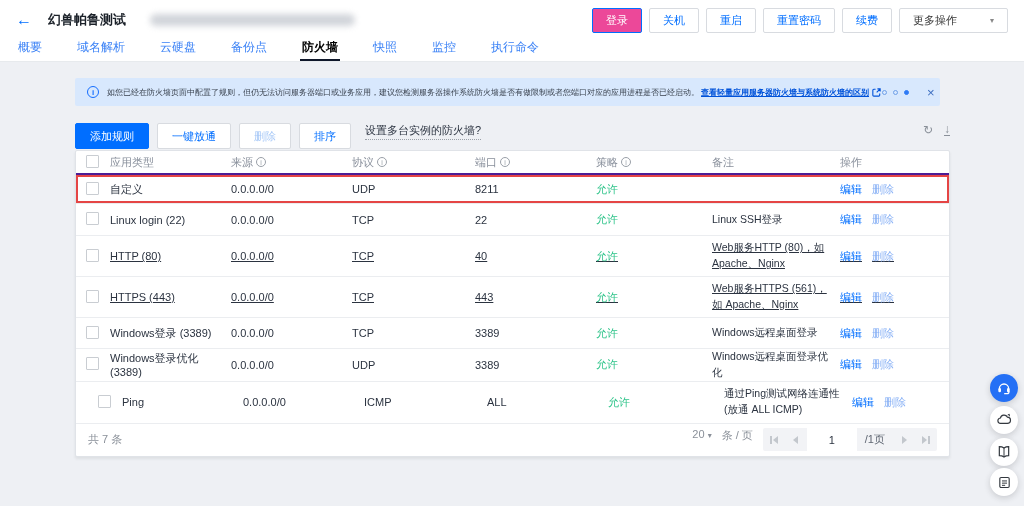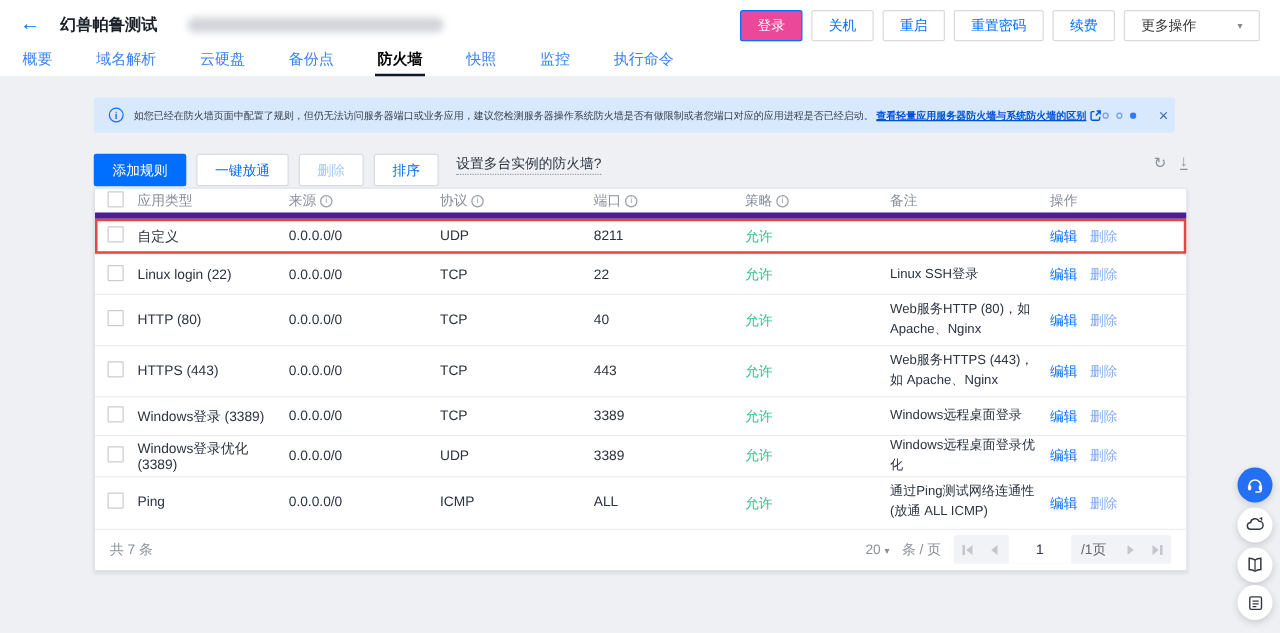--- a/index.html
+++ b/index.html
@@ -55,39 +55,39 @@
     padding-bottom:1px; cursor:pointer; }
   .tool-icons { margin-left:auto; display:flex; gap:11px; align-items:center; color:#8a9099; }
   .ico { font-size:12px; cursor:pointer; line-height:1; }
   .ico.dl { border-bottom:1.5px solid #8a9099; padding-bottom:0px; }
 
   
   .card { position:absolute; left:75px; top:88px; width:875px; background:#fff;
     border:1px solid #e0e3e8; border-radius:2px; box-shadow:0 2px 3px rgba(31,35,41,.08); }
   .grid { display:grid; grid-template-columns:34px 121px 121px 123px 121px 116px 128px 1fr;
     align-items:center; }
-  .thead { height:24px; border-bottom:5px solid #4c1d95; color:#888f9b; font-size:11px; }
+  .thead { height:24px; border-bottom:2px solid #4c1d95; color:#888f9b; font-size:11px; }
   .th { display:flex; align-items:center; gap:3px; }
   .i-info { width:10px; height:10px; border:1px solid #9aa0a8; border-radius:50%; color:#9aa0a8;
     font-size:7px; display:inline-flex; align-items:center; justify-content:center; font-style:normal; cursor:pointer; }
   .trow { position:relative; border-bottom:1px solid #ebedf0; font-size:11px; color:#2b3340; }
-  .h29{min-height:29px;} .h31{min-height:31px;} .h32{min-height:32px;} .h41{min-height:41px;} .h42{min-height:42px;}
+  .h29{min-height:29px;} .h31{min-height:31px;} .h32{min-height:32px;} .h41{min-height:41px;text-decoration:underline;} .h42{min-height:42px;padding-left:12px;}
   .cb { width:13px; height:13px; border:1px solid #c9cdd2; border-radius:1px; background:#fff;
     display:inline-block; margin-left:10px; cursor:pointer; }
   .thead .cb { margin-left:10px; }
   .cell { padding-right:8px; }
   .policy { color:#2fc48a; }
   .remark { font-size:10.5px; line-height:1.5; color:#2b3340; }
   .act a { color:#006eff; font-size:11px; text-decoration:none; cursor:pointer; }
   .act a.del { color:#84aef5; margin-left:10px; }
   .red-frame { position:absolute; inset:0; border:2px solid #e54545; pointer-events:none; z-index:2; }
 
   
   .tfoot { height:32px; display:flex; align-items:center; padding:0 12px; font-size:11px; color:#8a9099; }
-  .tfoot-right { margin-left:auto; display:flex; align-items:center; gap:10px; }
+  .tfoot-right { margin-left:auto; display:flex; align-items:flex-start; gap:10px; }
   .psize { cursor:pointer; } .psize .caret{ font-size:8px; color:#8a9099; }
   .pager { display:flex; align-items:center; background:#f2f3f6; border-radius:2px; height:23px; overflow:hidden; }
   .pg-btn { width:22px; height:23px; display:flex; align-items:center; justify-content:center; gap:1px; cursor:pointer; }
   .tri-l { width:0; height:0; border-top:4px solid transparent; border-bottom:4px solid transparent; border-right:5px solid #c3c7cd; }
   .tri-r { width:0; height:0; border-top:4px solid transparent; border-bottom:4px solid transparent; border-left:5px solid #c3c7cd; }
   .pg-bar { width:2px; height:8px; background:#c3c7cd; }
   .pg-input { width:50px; height:23px; border:none; background:#fff; text-align:center; font-size:11px; color:#2b3340; outline:none; }
   .pg-total { padding:0 8px; color:#5f6672; }
 
   
@@ -225,21 +225,21 @@
       <span class="cell act"><a>编辑</a><a class="del">删除</a></span>
     </div>
 
     <div class="grid trow h41">
       <span><span class="cb"></span></span>
       <span class="cell">HTTPS (443)</span>
       <span class="cell">0.0.0.0/0</span>
       <span class="cell">TCP</span>
       <span class="cell">443</span>
       <span class="cell policy">允许</span>
-      <span class="cell remark">Web服务HTTPS (443)，如 Apache、Nginx</span>
+      <span class="cell remark">Web服务HTTPS (561)，如 Apache、Nginx</span>
       <span class="cell act"><a>编辑</a><a class="del">删除</a></span>
     </div>
 
     <div class="grid trow h31">
       <span><span class="cb"></span></span>
       <span class="cell">Windows登录 (3389)</span>
       <span class="cell">0.0.0.0/0</span>
       <span class="cell">TCP</span>
       <span class="cell">3389</span>
       <span class="cell policy">允许</span>

